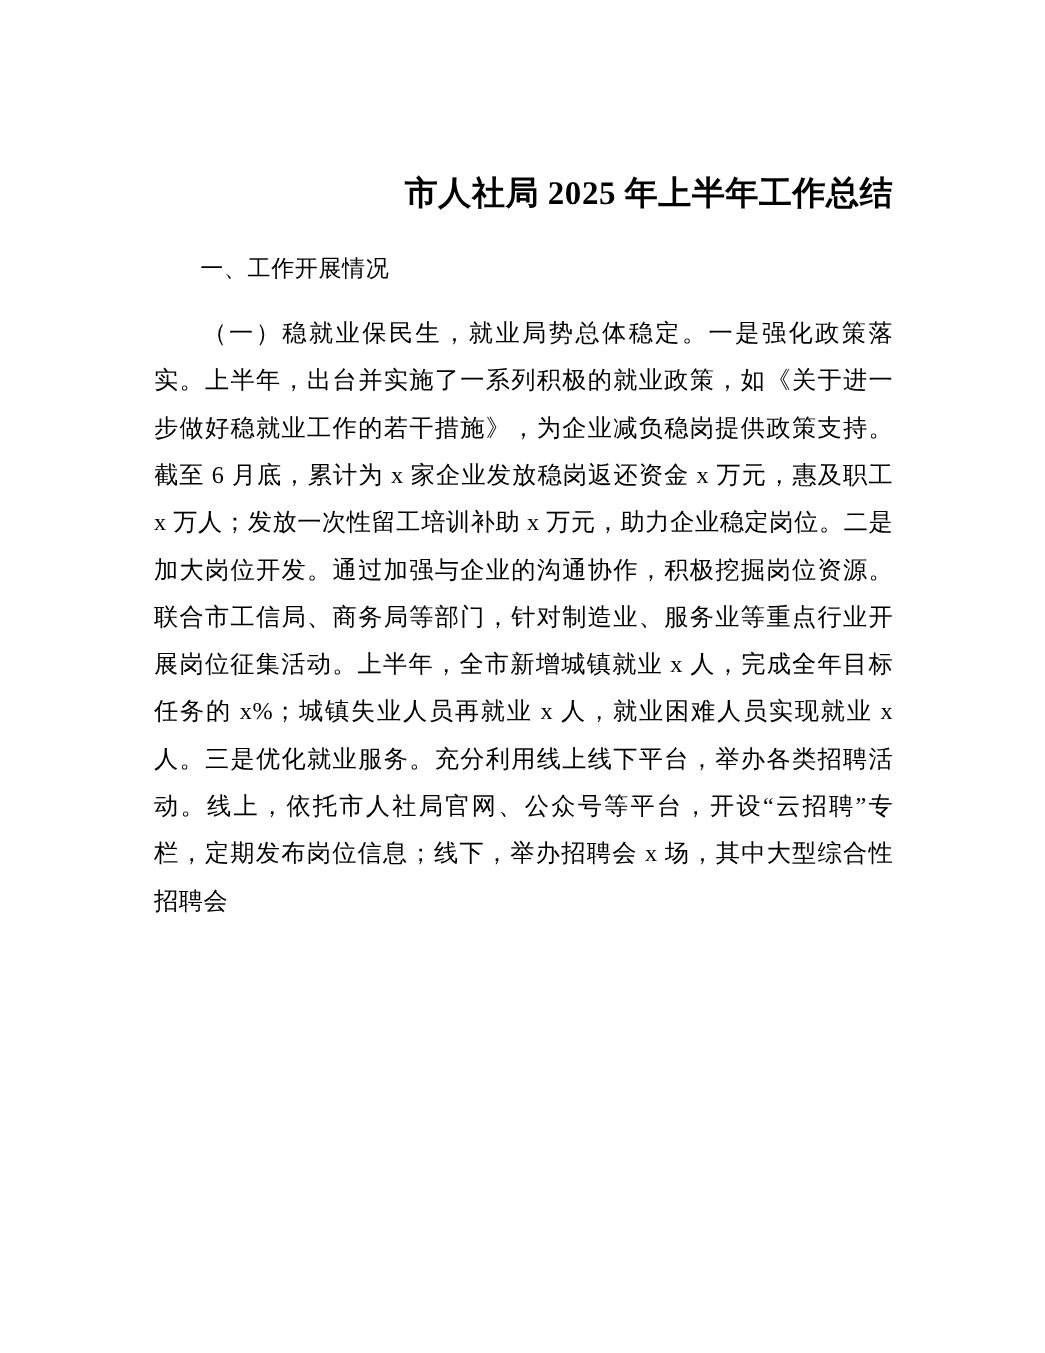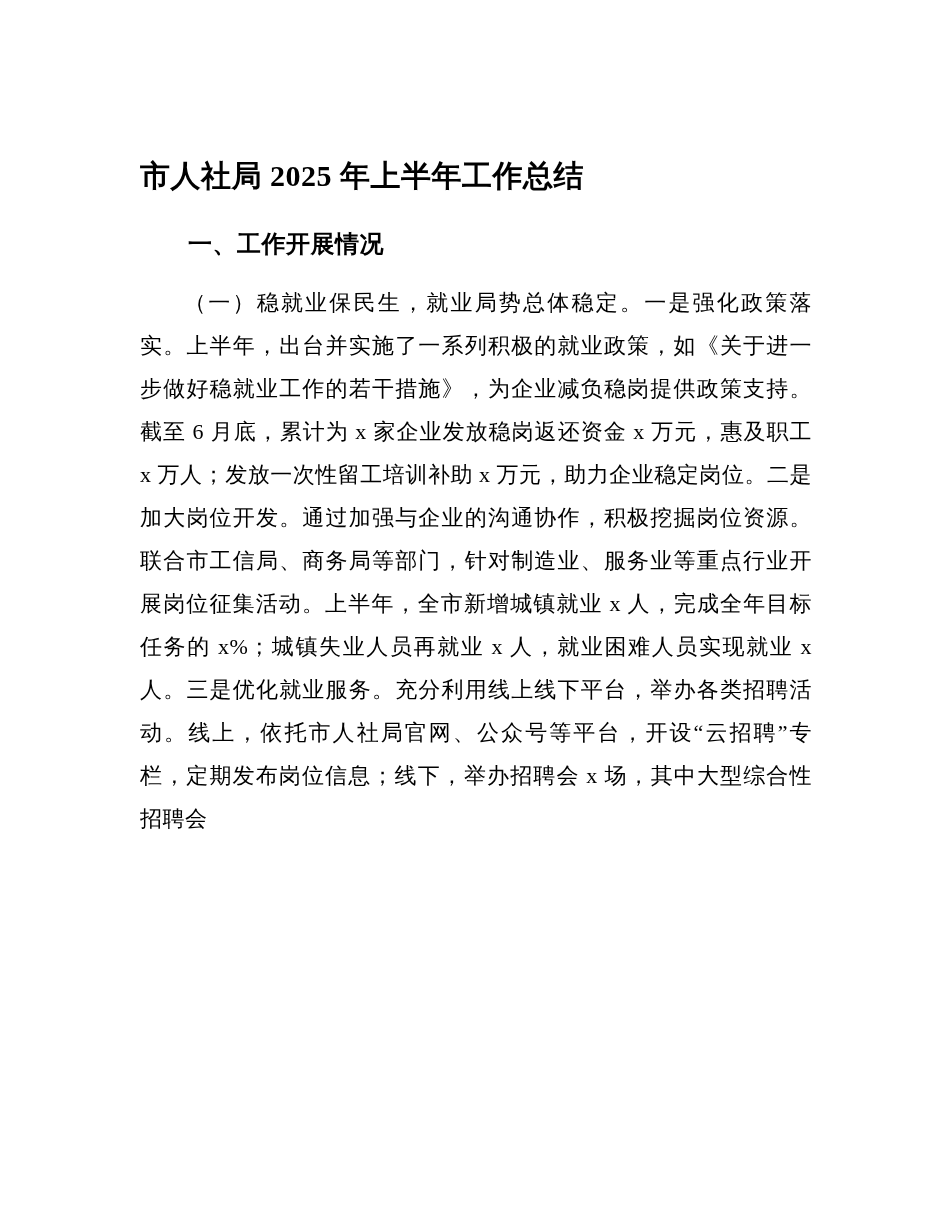--- a/index.html
+++ b/index.html
@@ -19,40 +19,40 @@
       width: 950px;
       height: 1230px;
       padding: 156px 138px 0 140px;
       background: #ffffff;
     }
     .doc-title {
       margin: 0 0 27px 0;
       font-size: 30px;
       line-height: 40px;
       font-weight: 700;
-      text-align: left;
+      text-align: right;
       letter-spacing: 0.5px;
     }
     .para {
       margin: 0 0 15px 0;
       font-size: 22px;
       line-height: 43px;
       text-align: justify;
       text-justify: inter-ideograph;
       text-indent: 2em;
       letter-spacing: 0.5px;
       word-break: break-all;
     }
     .section-heading {
       margin: 0 0 15px 0;
-      font-size: 24px;
+      font-size: 21px;
       line-height: 43px;
       text-indent: 2em;
       letter-spacing: 0.5px;
-      font-weight: 700;
+      font-weight: 400;
     }
   </style>
 </head>
 <body>
 
 <div class="page">
 
   <h1 class="doc-title">市人社局 2025 年上半年工作总结</h1>
 
 

